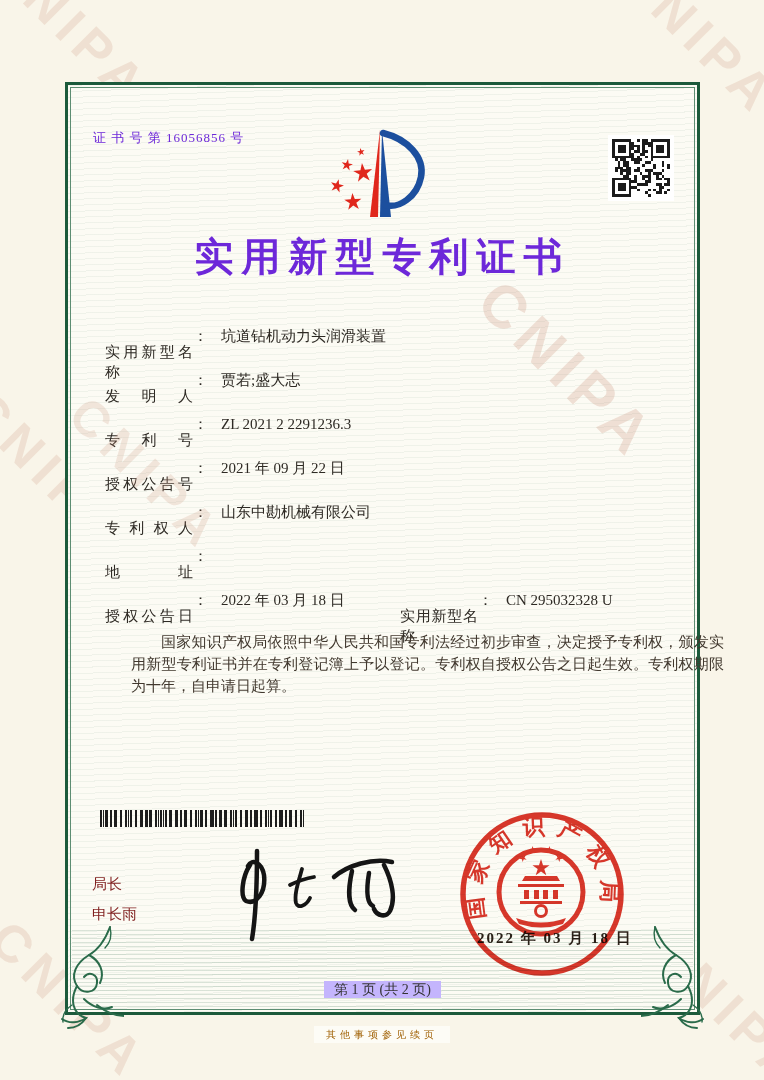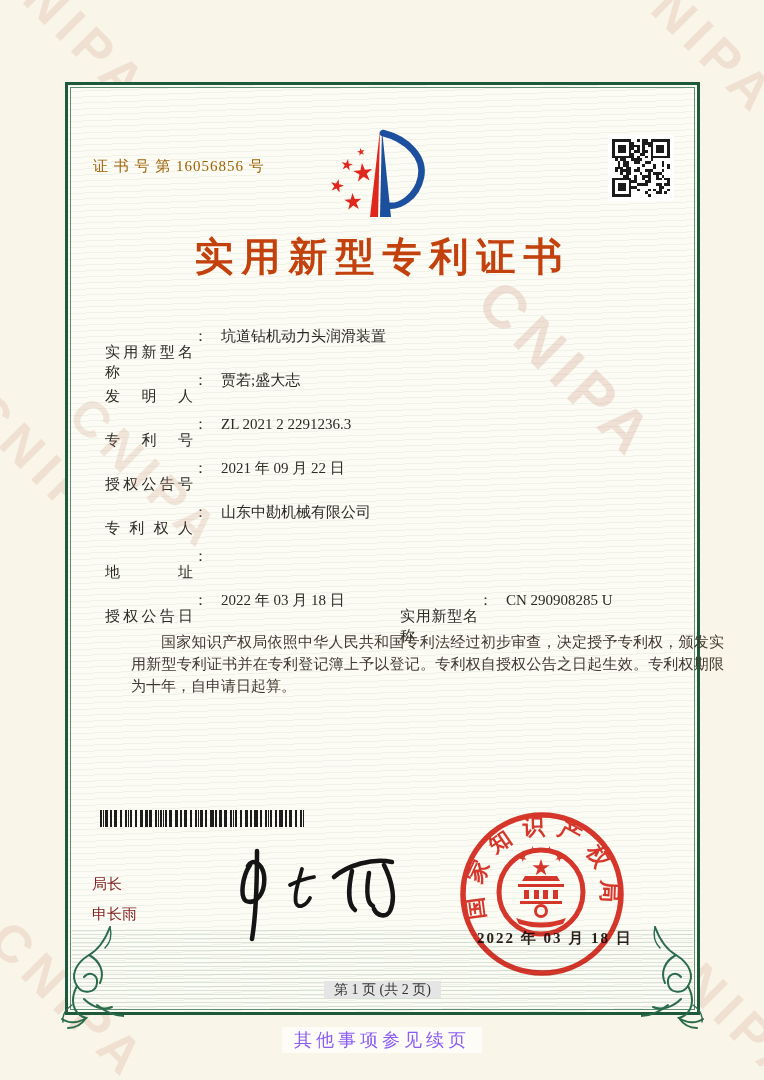--- a/index.html
+++ b/index.html
@@ -52,32 +52,32 @@
     background:repeating-linear-gradient(to bottom, rgba(80,130,100,0.20) 0 1px, transparent 1px 4px);
     pointer-events:none;
   }
   .flourish { position:absolute; width:72px; height:104px; top:840px; z-index:3; }
   .flourish.left  { left:-16px; }
   .flourish.right { right:-16px; transform:scaleX(-1); }
 
   
   .cert-no {
     position:absolute; left:25px; top:44px;
-    font-size:15px; letter-spacing:1px; color:#a16207;margin-top:28px;
+    font-size:13px; letter-spacing:1px; color:#6d28d9;
   }
   .logo { position:absolute; left:257px; top:40px; width:105px; height:100px; }
   .qr {
     position:absolute; left:540px; top:50px; width:66px; height:66px;
     background:#ffffff; padding:4px;
   }
   .qr svg { width:100%; height:100%; display:block; }
   .title {
     position:absolute; left:0; right:0; top:145px;
     text-align:center; font-size:39px; font-weight:bold;
-    letter-spacing:8px; color:#c2410c; white-space:nowrap;
+    letter-spacing:8px; color:#6d28d9; white-space:nowrap;
   }
 
   
   .fields { position:absolute; left:37px; right:30px; top:241px; }
   .frow { position:relative; display:flex; font-size:15px; line-height:20px; height:20px; margin-bottom:24px; color:#2e2a24; }
   .flabel { display:inline-block; width:88px; text-align:justify; text-align-last:justify;margin-top:16px; }
   .fcolon { display:inline-block; width:16px; }
   .fvalue { white-space:nowrap;margin-left:12px; }
   .fgroup2 { position:absolute; left:295px; top:0; display:flex; }
   .fgroup2 .flabel { width:78px; }
@@ -109,25 +109,25 @@
   .seal { position:absolute; left:388px; top:723px; width:172px; height:172px; z-index:3; mix-blend-mode:multiply; opacity:.93; }
   .seal-date {
     position:absolute; left:409px; top:844px; z-index:4;
     font-size:15px; font-weight:bold; letter-spacing:2px; color:#2c221a;
     mix-blend-mode:multiply; white-space:nowrap;
   }
   .page-info {
     position:absolute; left:0; right:0; top:896px; text-align:center; z-index:4;
     font-size:14px; color:#333;
   }
-  .page-info span { background:#e5e5e5; padding:1px 10px;text-align:center; }
+  .page-info span { background:#c4b5fd; padding:1px 10px;text-align:center; }
 
   .continuation {
     position:absolute; left:0; right:0; top:1028px; text-align:center; z-index:2;
-    font-size:18px; color:#8b5cf6;
+    font-size:10px; color:#a16207;
   }
   .continuation span { background:rgba(253,252,246,0.92); padding:3px 12px; letter-spacing:4px; }
 </style>
 </head>
 <body>
 
 <div class="page">
 
   <div class="wm wm-tl">CNIPA</div>
   <div class="wm wm-tr">CNIPA</div>
@@ -438,21 +438,21 @@
         <span class="flabel">地址</span>
           <span class="fcolon">：</span>
       </div>
       <div class="frow">
         <span class="flabel">授权公告日</span>
           <span class="fcolon">：</span>
           <span class="fvalue">2022 年 03 月 18 日</span>
         <span class="fgroup2">
           <span class="flabel">实用新型名称</span>
             <span class="fcolon">：</span>
-            <span class="fvalue">CN 290908285 U</span>
+            <span class="fvalue">CN 295032328 U</span>
         </span>
       </div>
     </div>
 
     <div class="paras">
       <p>国家知识产权局依照中华人民共和国专利法经过初步审查，决定授予专利权，颁发实用新型专利证书并在专利登记簿上予以登记。专利权自授权公告之日起生效。专利权期限为十年，自申请日起算。</p>
     </div>
 
     <div class="barcode"></div>
 

